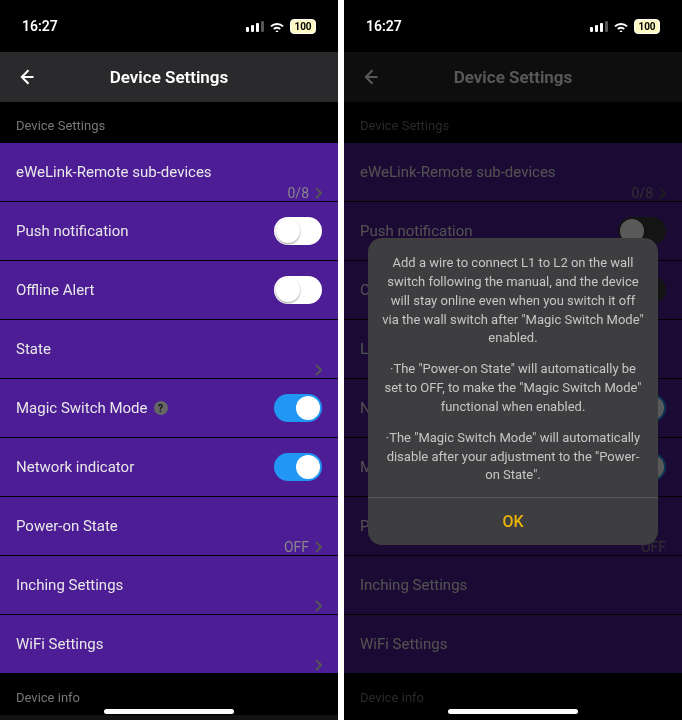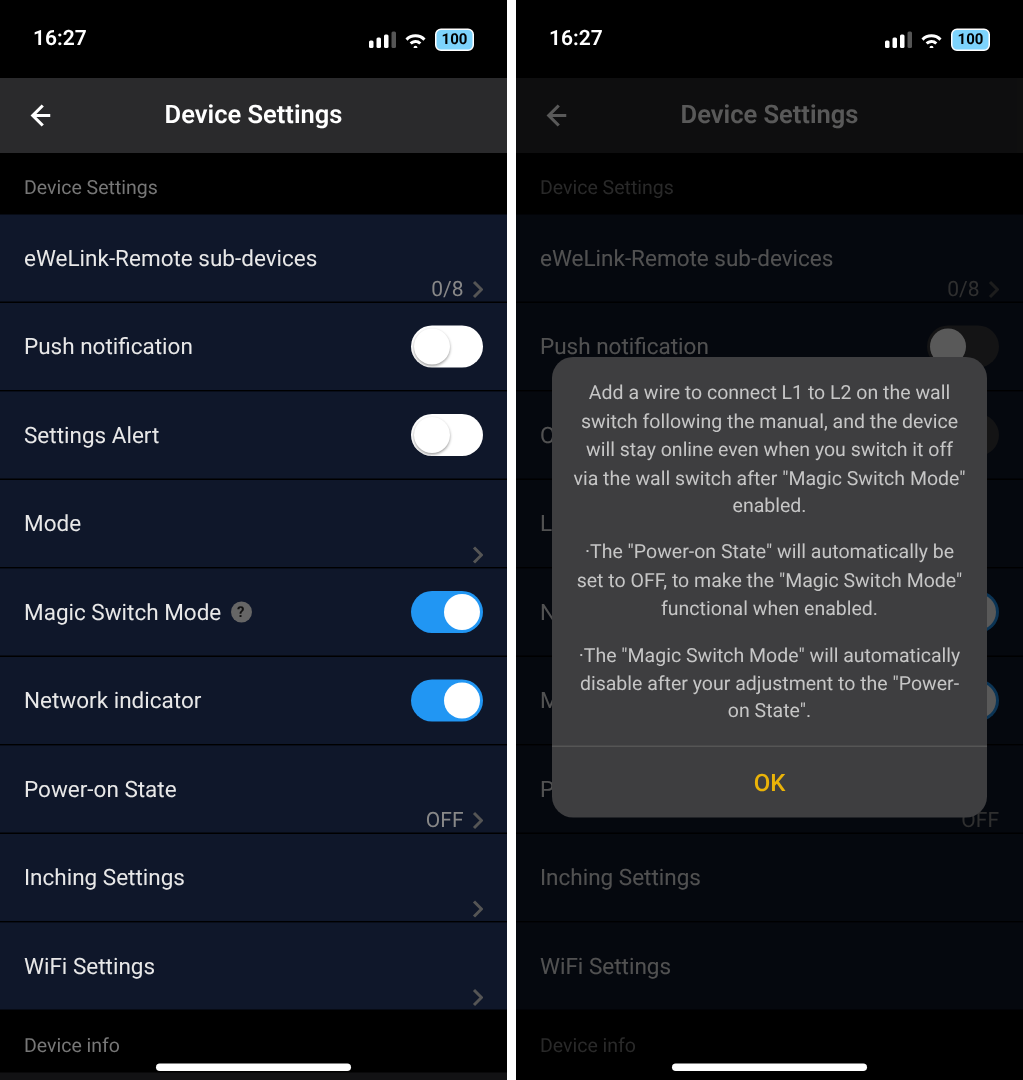--- a/index.html
+++ b/index.html
@@ -56,21 +56,21 @@
     display: flex;
     align-items: center;
     gap: 1px;
   }
   .battery-pill {
     border: 1px solid #fff;
     border-radius: 4px;
     padding: 1px 3px;
     font-size: 10px;
     font-weight: 700;
-    background: #7dd3fc;
+    background: #fef9c3;
     color: #000;
     min-width: 26px;
     text-align: center;
   }
   
   .header {
     height: 50px;
     background: #2a2a2c;
     display: flex;
     align-items: center;
@@ -90,21 +90,21 @@
   }
   
   .section-header {
     font-size: 13px;
     color: #777;
     padding: 16px 16px 10px;
     background: #000;
   }
   .row {
     height: 59px;
-    background: #0f172a;
+    background: #4c1d95;
     display: flex;
     align-items: center;
     justify-content: space-between;
     padding: 0 16px;
     border-bottom: 1px solid #000;
     font-size: 15px;
     color: #e8e8e8;
   }
   .row .label {
     display: flex;
@@ -249,28 +249,28 @@
   </div>
 
   <div class="row">
     <span class="label">Push notification</span>
     <div class="toggle white-left">
         <div class="knob"></div>
       </div>
   </div>
 
   <div class="row">
-    <span class="label">Settings Alert</span>
+    <span class="label">Offline Alert</span>
     <div class="toggle white-left">
         <div class="knob"></div>
       </div>
   </div>
 
   <div class="row">
-    <span class="label">Mode</span>
+    <span class="label">State</span>
     <span class="meta">
         <svg class="chev" viewBox="0 0 7 12" fill="none" stroke="#555" stroke-width="2">
           <path d="M1 1l5 5-5 5"></path>
         </svg>
       </span>
   </div>
 
   <div class="row">
     <span class="label">
       <span>Magic Switch Mode</span>

